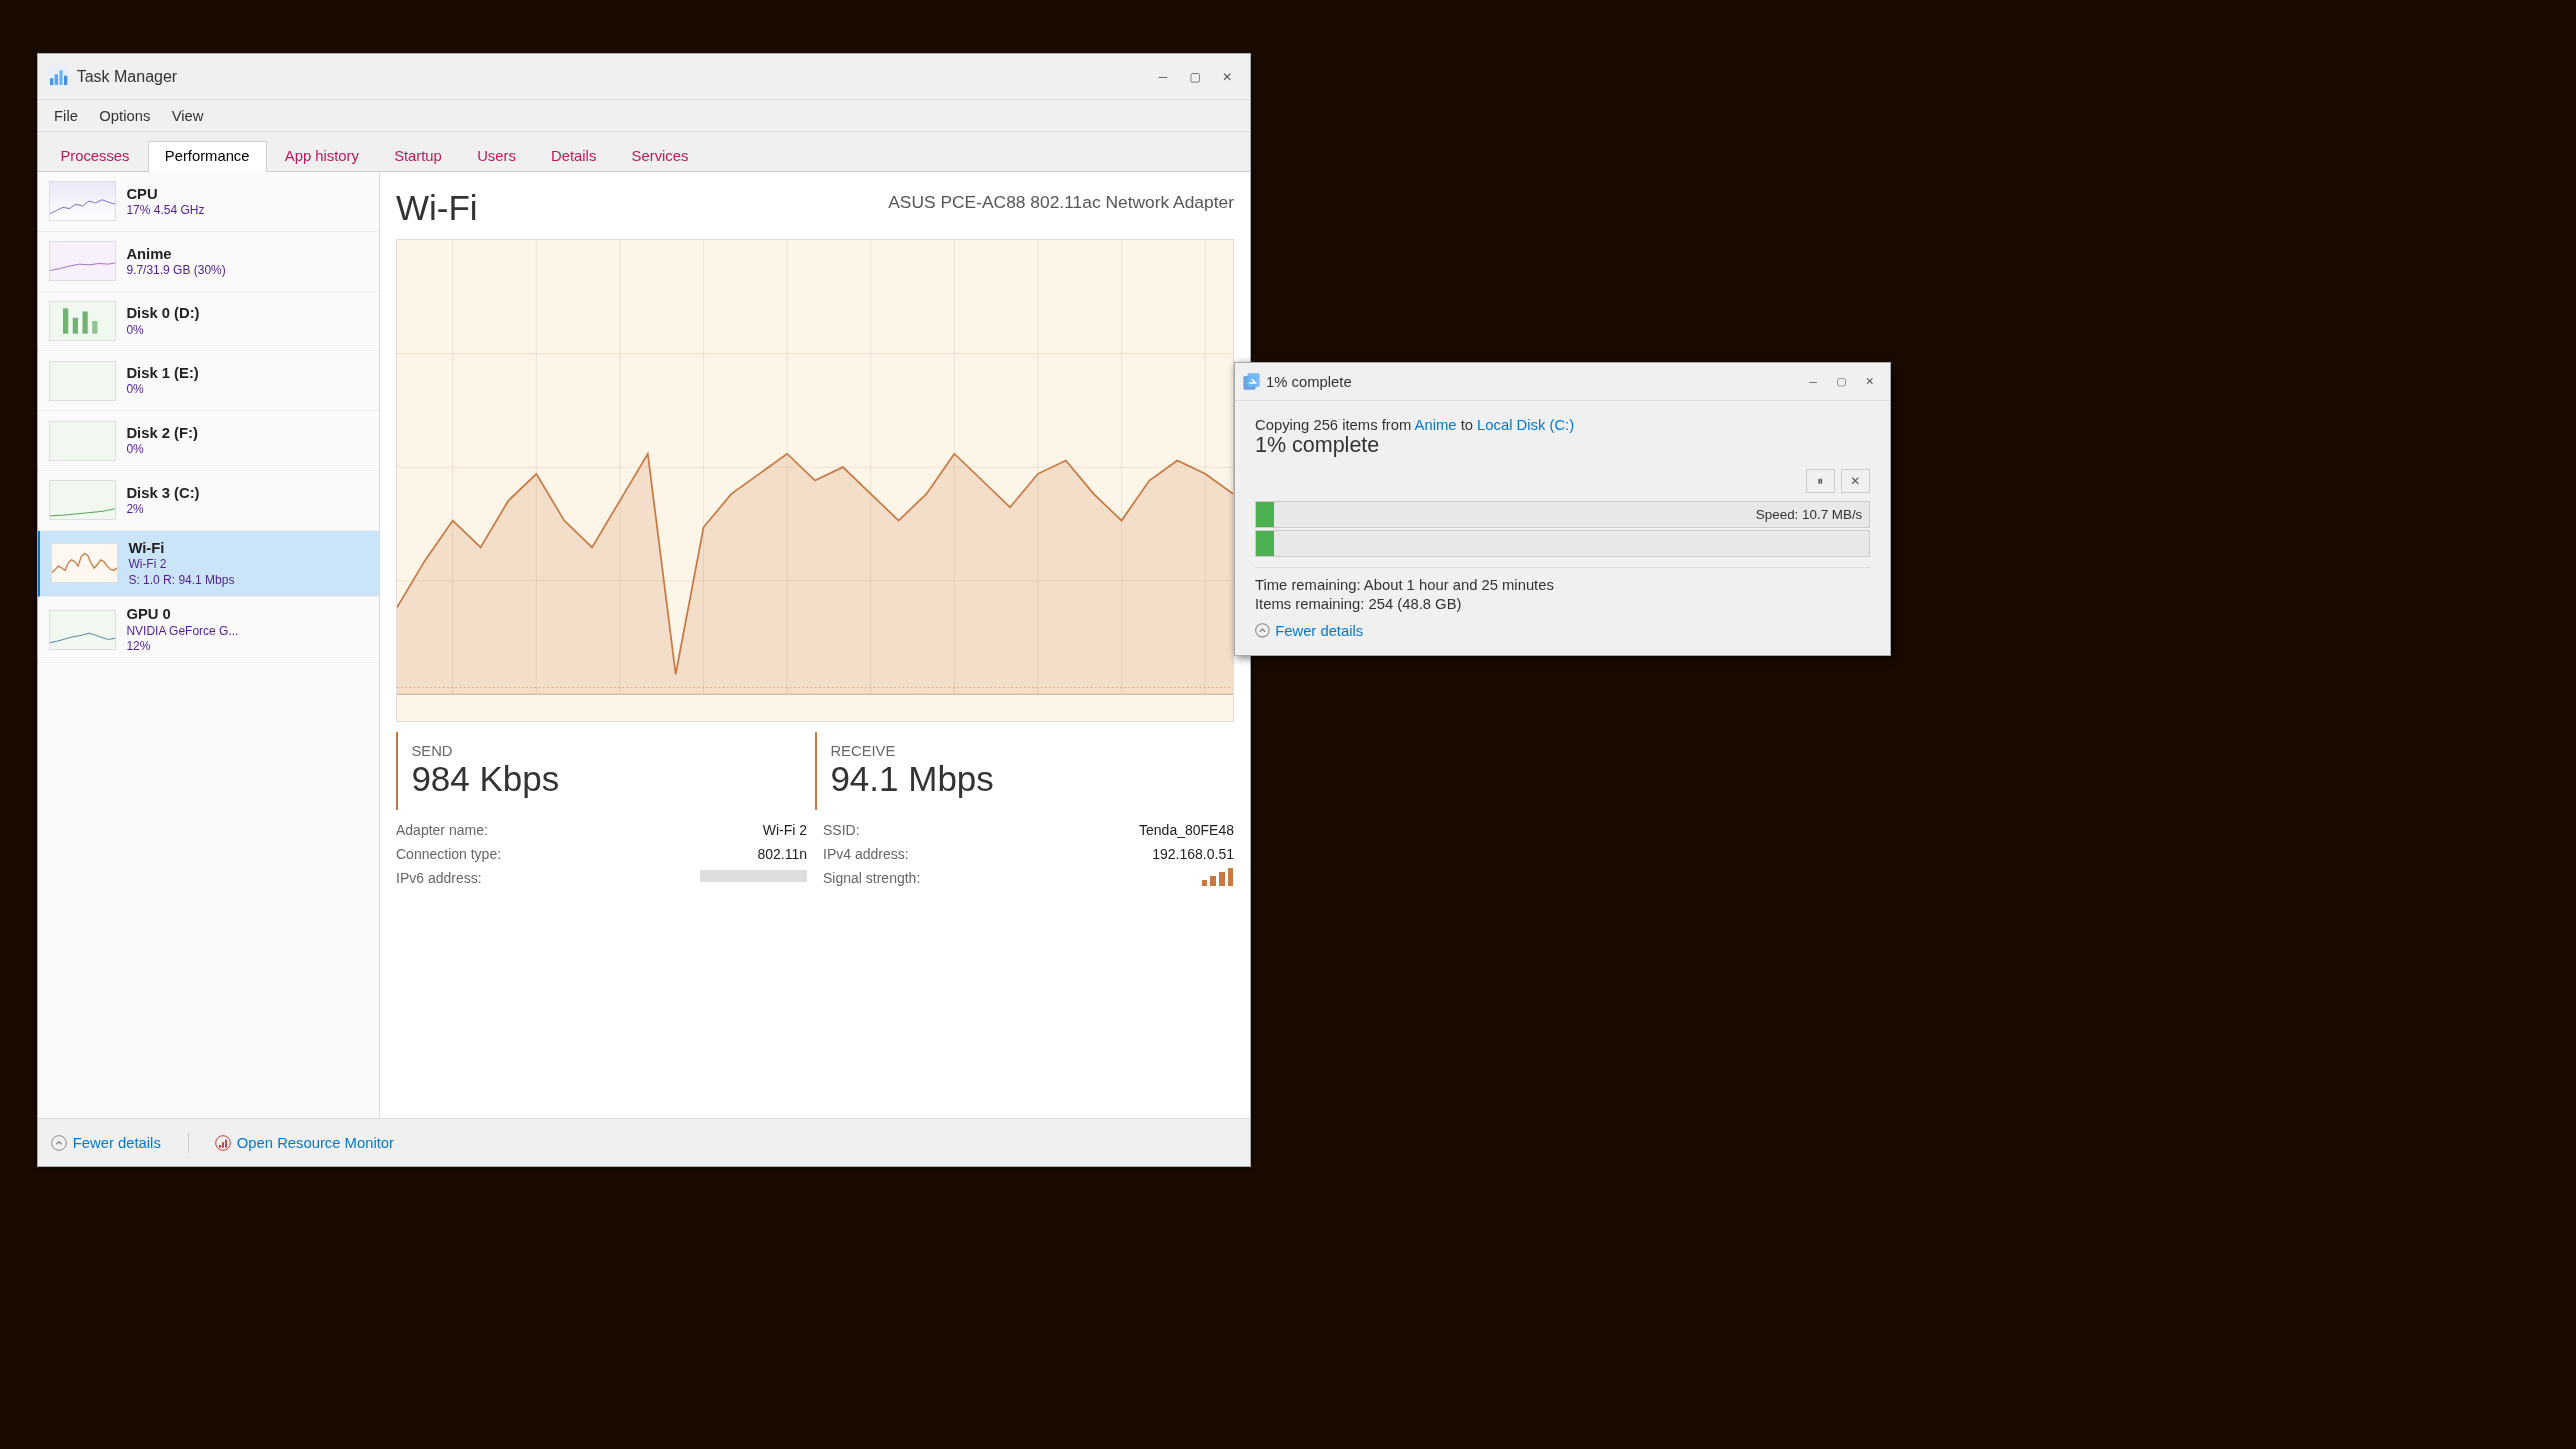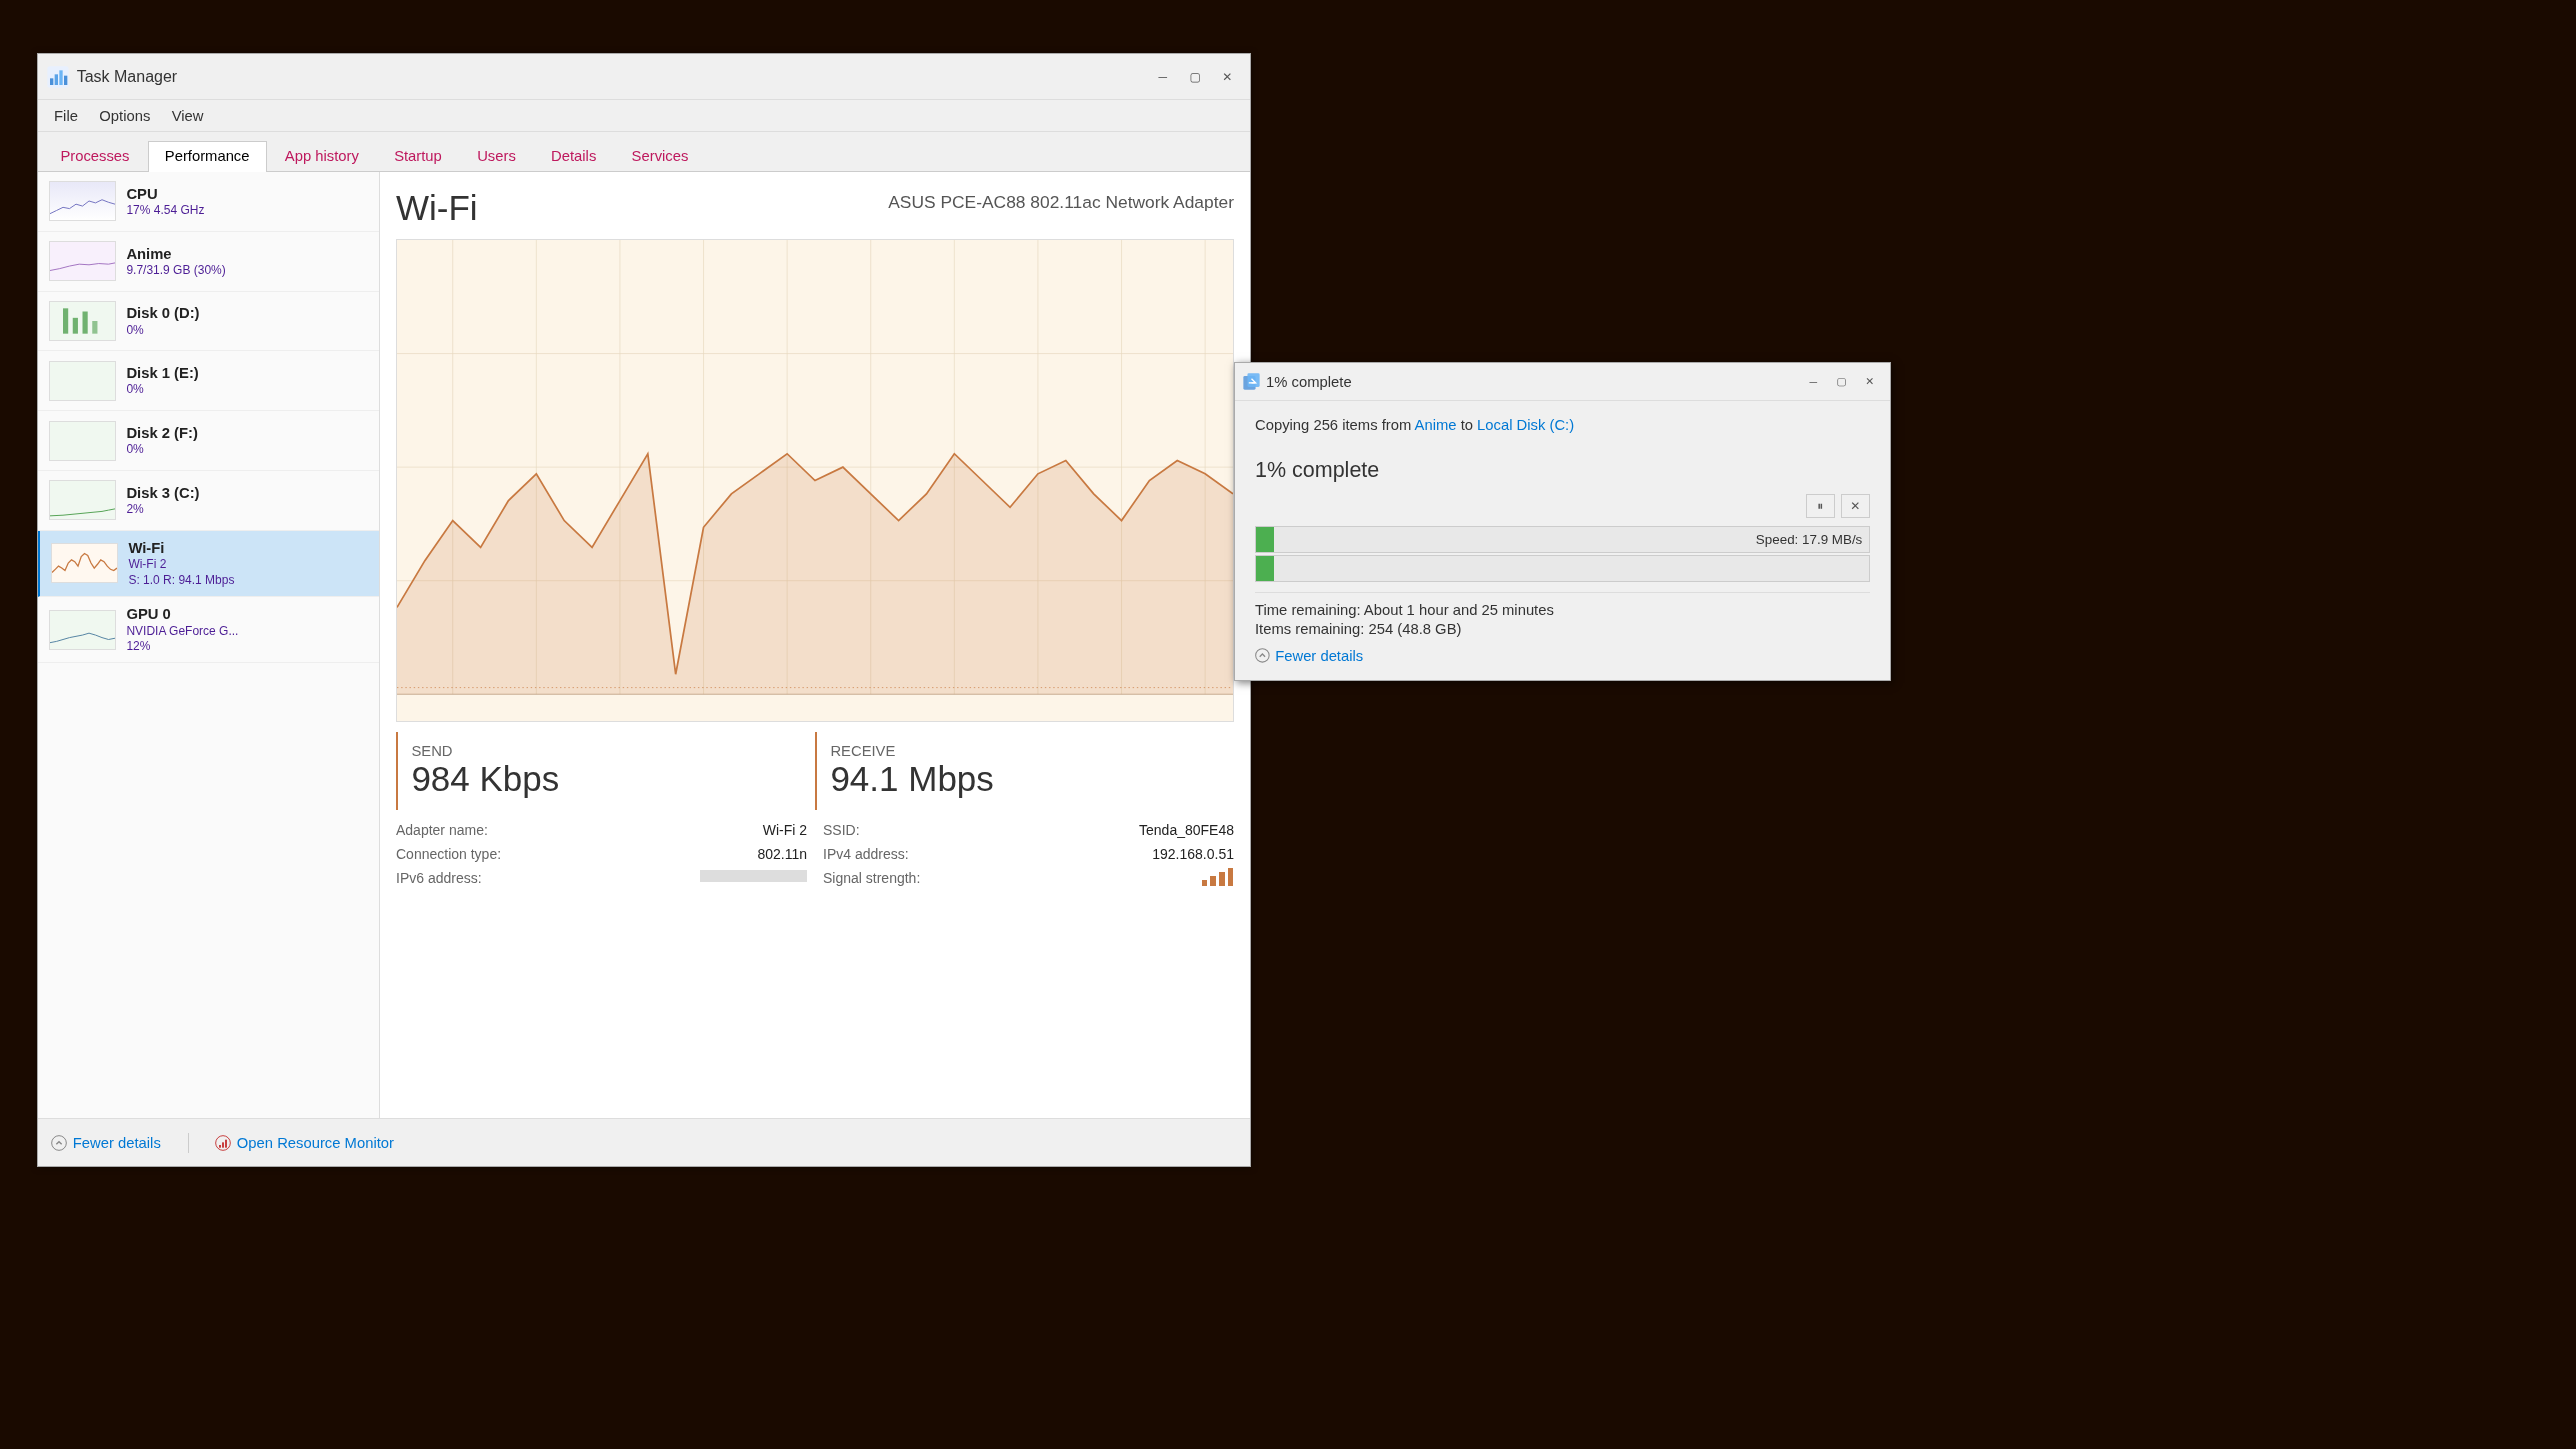--- a/index.html
+++ b/index.html
@@ -375,21 +375,21 @@
       color: #555;
     }
 
     .copy-content {
       padding: 16px 20px;
     }
 
     .copy-description {
       font-size: 14.8px;
       color: #333;
-      margin-bottom: 25px;
+      margin-bottom: 0;
     }
 
     .copy-description a {
       color: #0078d4;
       text-decoration: none;
     }
 
     .copy-heading {
       font-size: 21.5px;
       font-weight: 400;
@@ -803,21 +803,21 @@
     <div class="copy-heading">1% complete</div>
 
     <div class="copy-action-row">
       <button class="copy-action-btn">⏸</button>
       <button class="copy-action-btn">✕</button>
     </div>
 
     <div class="progress-container">
       <div class="progress-bar-outer">
         <div class="progress-bar-inner" style="width:3%;"></div>
-        <span class="progress-speed">Speed: 17.9 MB/s</span>
+        <span class="progress-speed">Speed: 10.7 MB/s</span>
       </div>
       <div class="progress-bar-outer2">
         <div class="progress-bar-inner2" style="width:3%;"></div>
       </div>
     </div>
 
     <hr class="progress-divider">
 
     <div class="copy-time-remaining">Time remaining:  About 1 hour and 25 minutes</div>
     <div class="copy-items-remaining">Items remaining:  254 (48.8 GB)</div>

